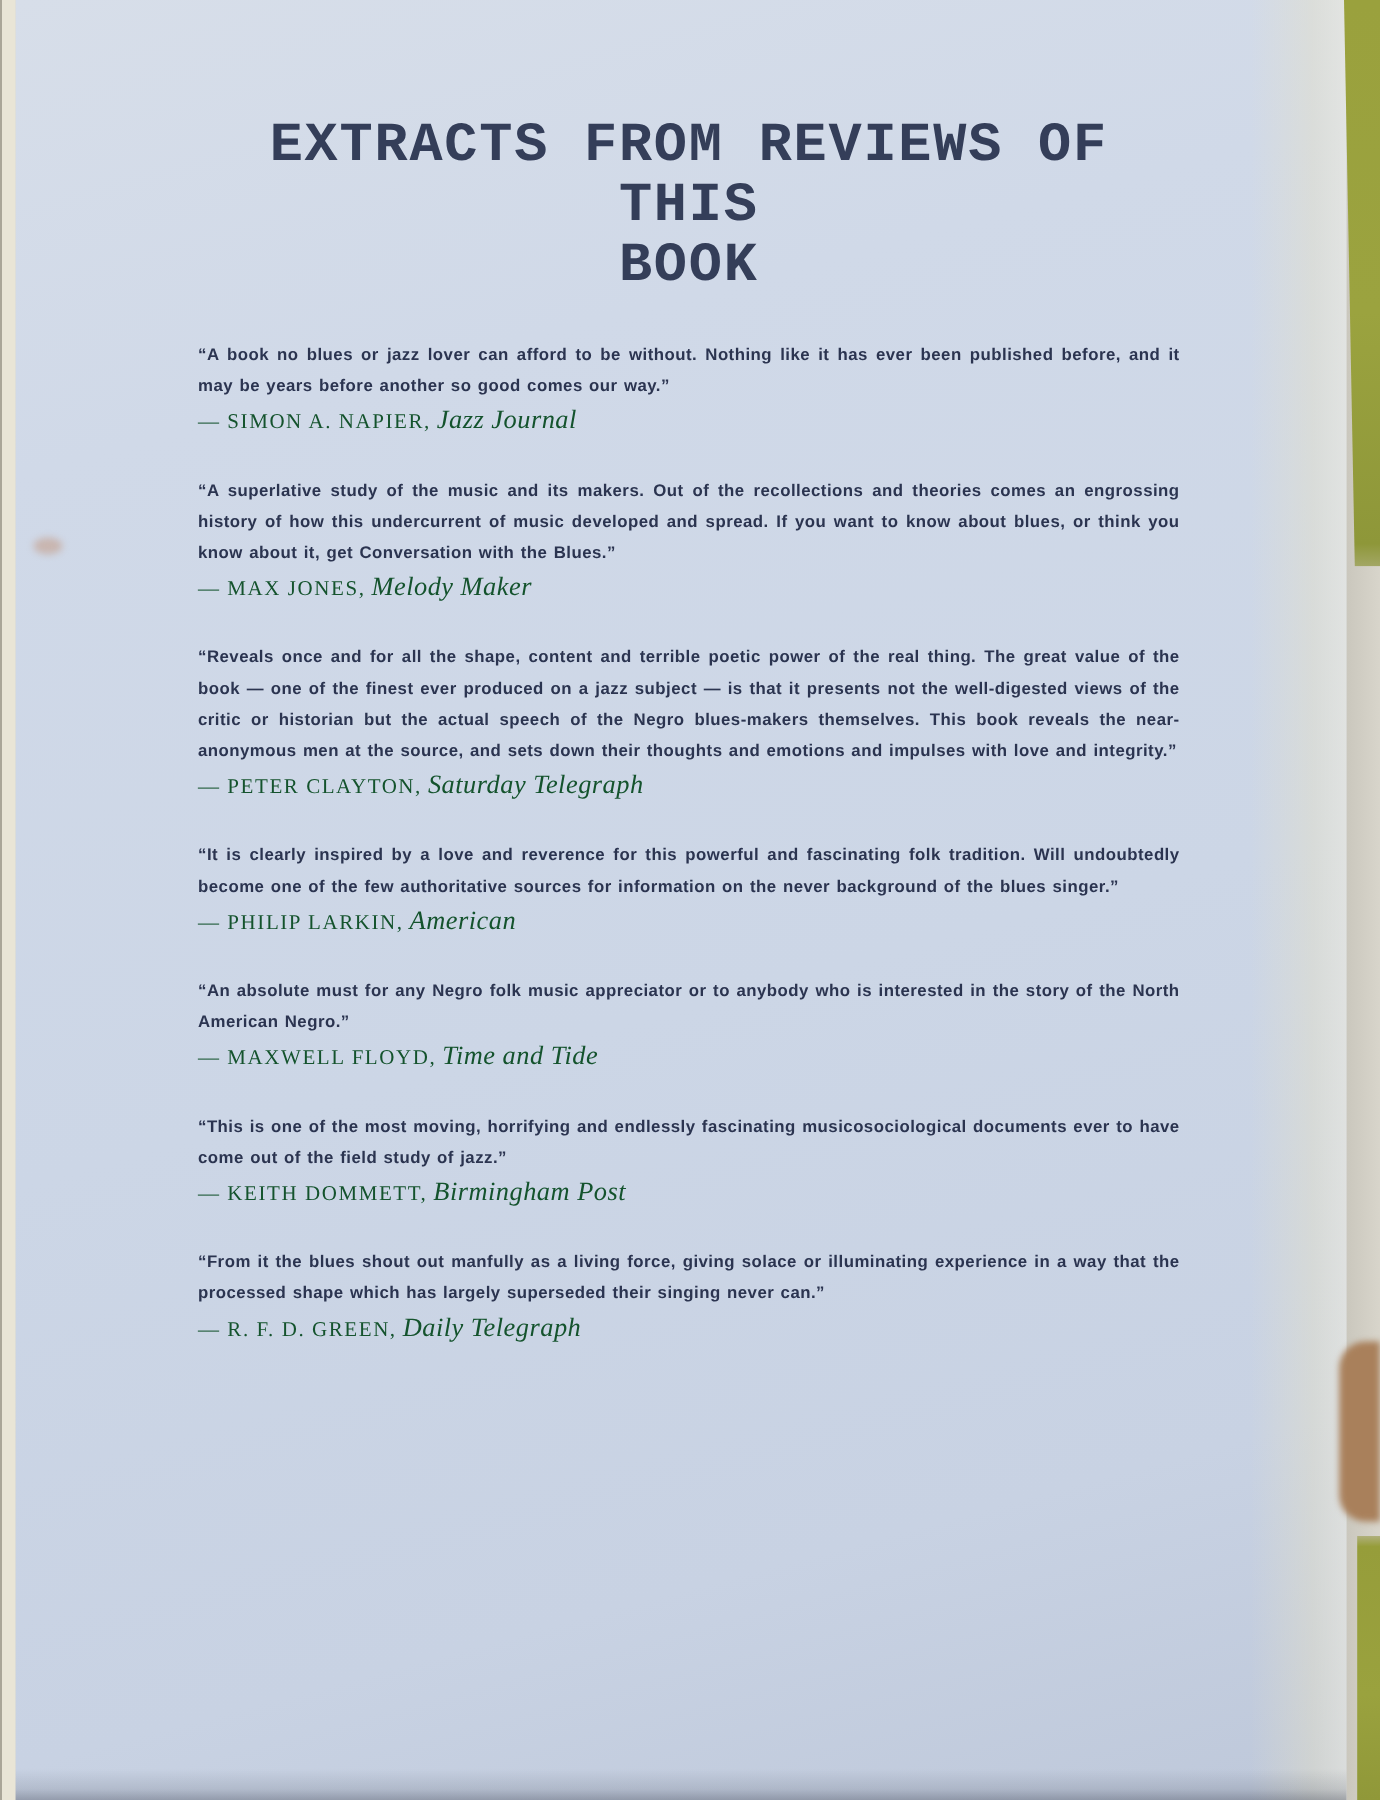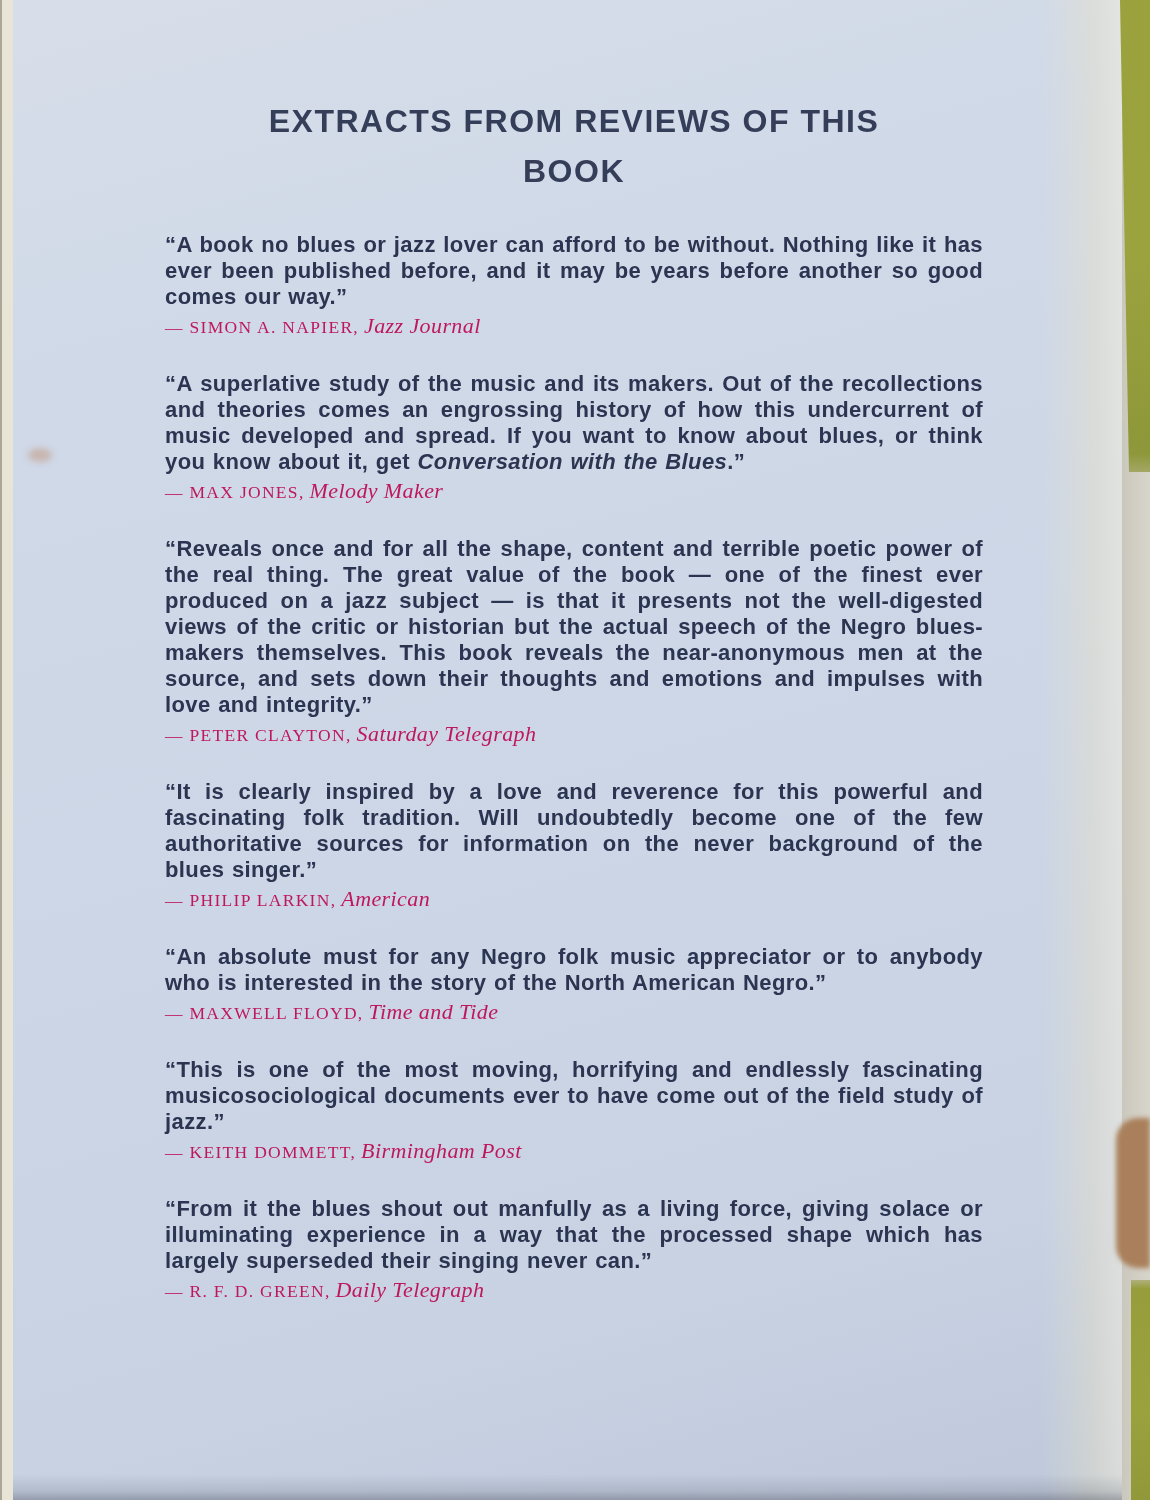--- a/index.html
+++ b/index.html
@@ -55,38 +55,38 @@
   
   .smudge-left {
     position:absolute; left:28px; top:448px; width:24px; height:14px;
     background:rgba(193,140,108,0.45); border-radius:50%; filter:blur(3px);
   }
 
   
   .content { position:absolute; left:165px; top:96px; width:818px; }
 
   .title {
-    margin:0; font-family:Liberation Sans, sans-serif; font-weight:700;
-    font-size:32px; line-height:50px; letter-spacing:1.5px; text-align:center;
+    margin:0; font-family:Liberation Mono, monospace; font-weight:700;
+    font-size:46px; line-height:50px; letter-spacing:1.5px; text-align:center;
     color:#343e59;
   }
 
   .review { margin-top:30px; }
   .review:first-of-type { margin-top:36px; }
 
   .quote {
     margin:0; font-family:"Liberation Sans",sans-serif; font-weight:700;
-    font-size:22px; line-height:26px; letter-spacing:0.4px; word-spacing:1px;
+    font-size:14px; line-height:26px; letter-spacing:0.4px; word-spacing:1px;
     color:#2b3450; text-align:justify;
   }
-  .quote .book-title { font-style:italic; }
+  .quote .book-title { }
 
   .attr {
     margin:2px 0 0 0; font-family:"Liberation Serif",serif;
-    font-size:17.5px; line-height:28px; letter-spacing:1.3px; color:#be185d;
+    font-size:17.5px; line-height:28px; letter-spacing:1.3px; color:#14532d;
     white-space:nowrap;
   }
   .attr .pub {
     font-style:italic; font-size:22px; letter-spacing:0.4px; margin-left:5px;
   }
 </style>
 </head>
 <body>
 
 <div class="photo">

